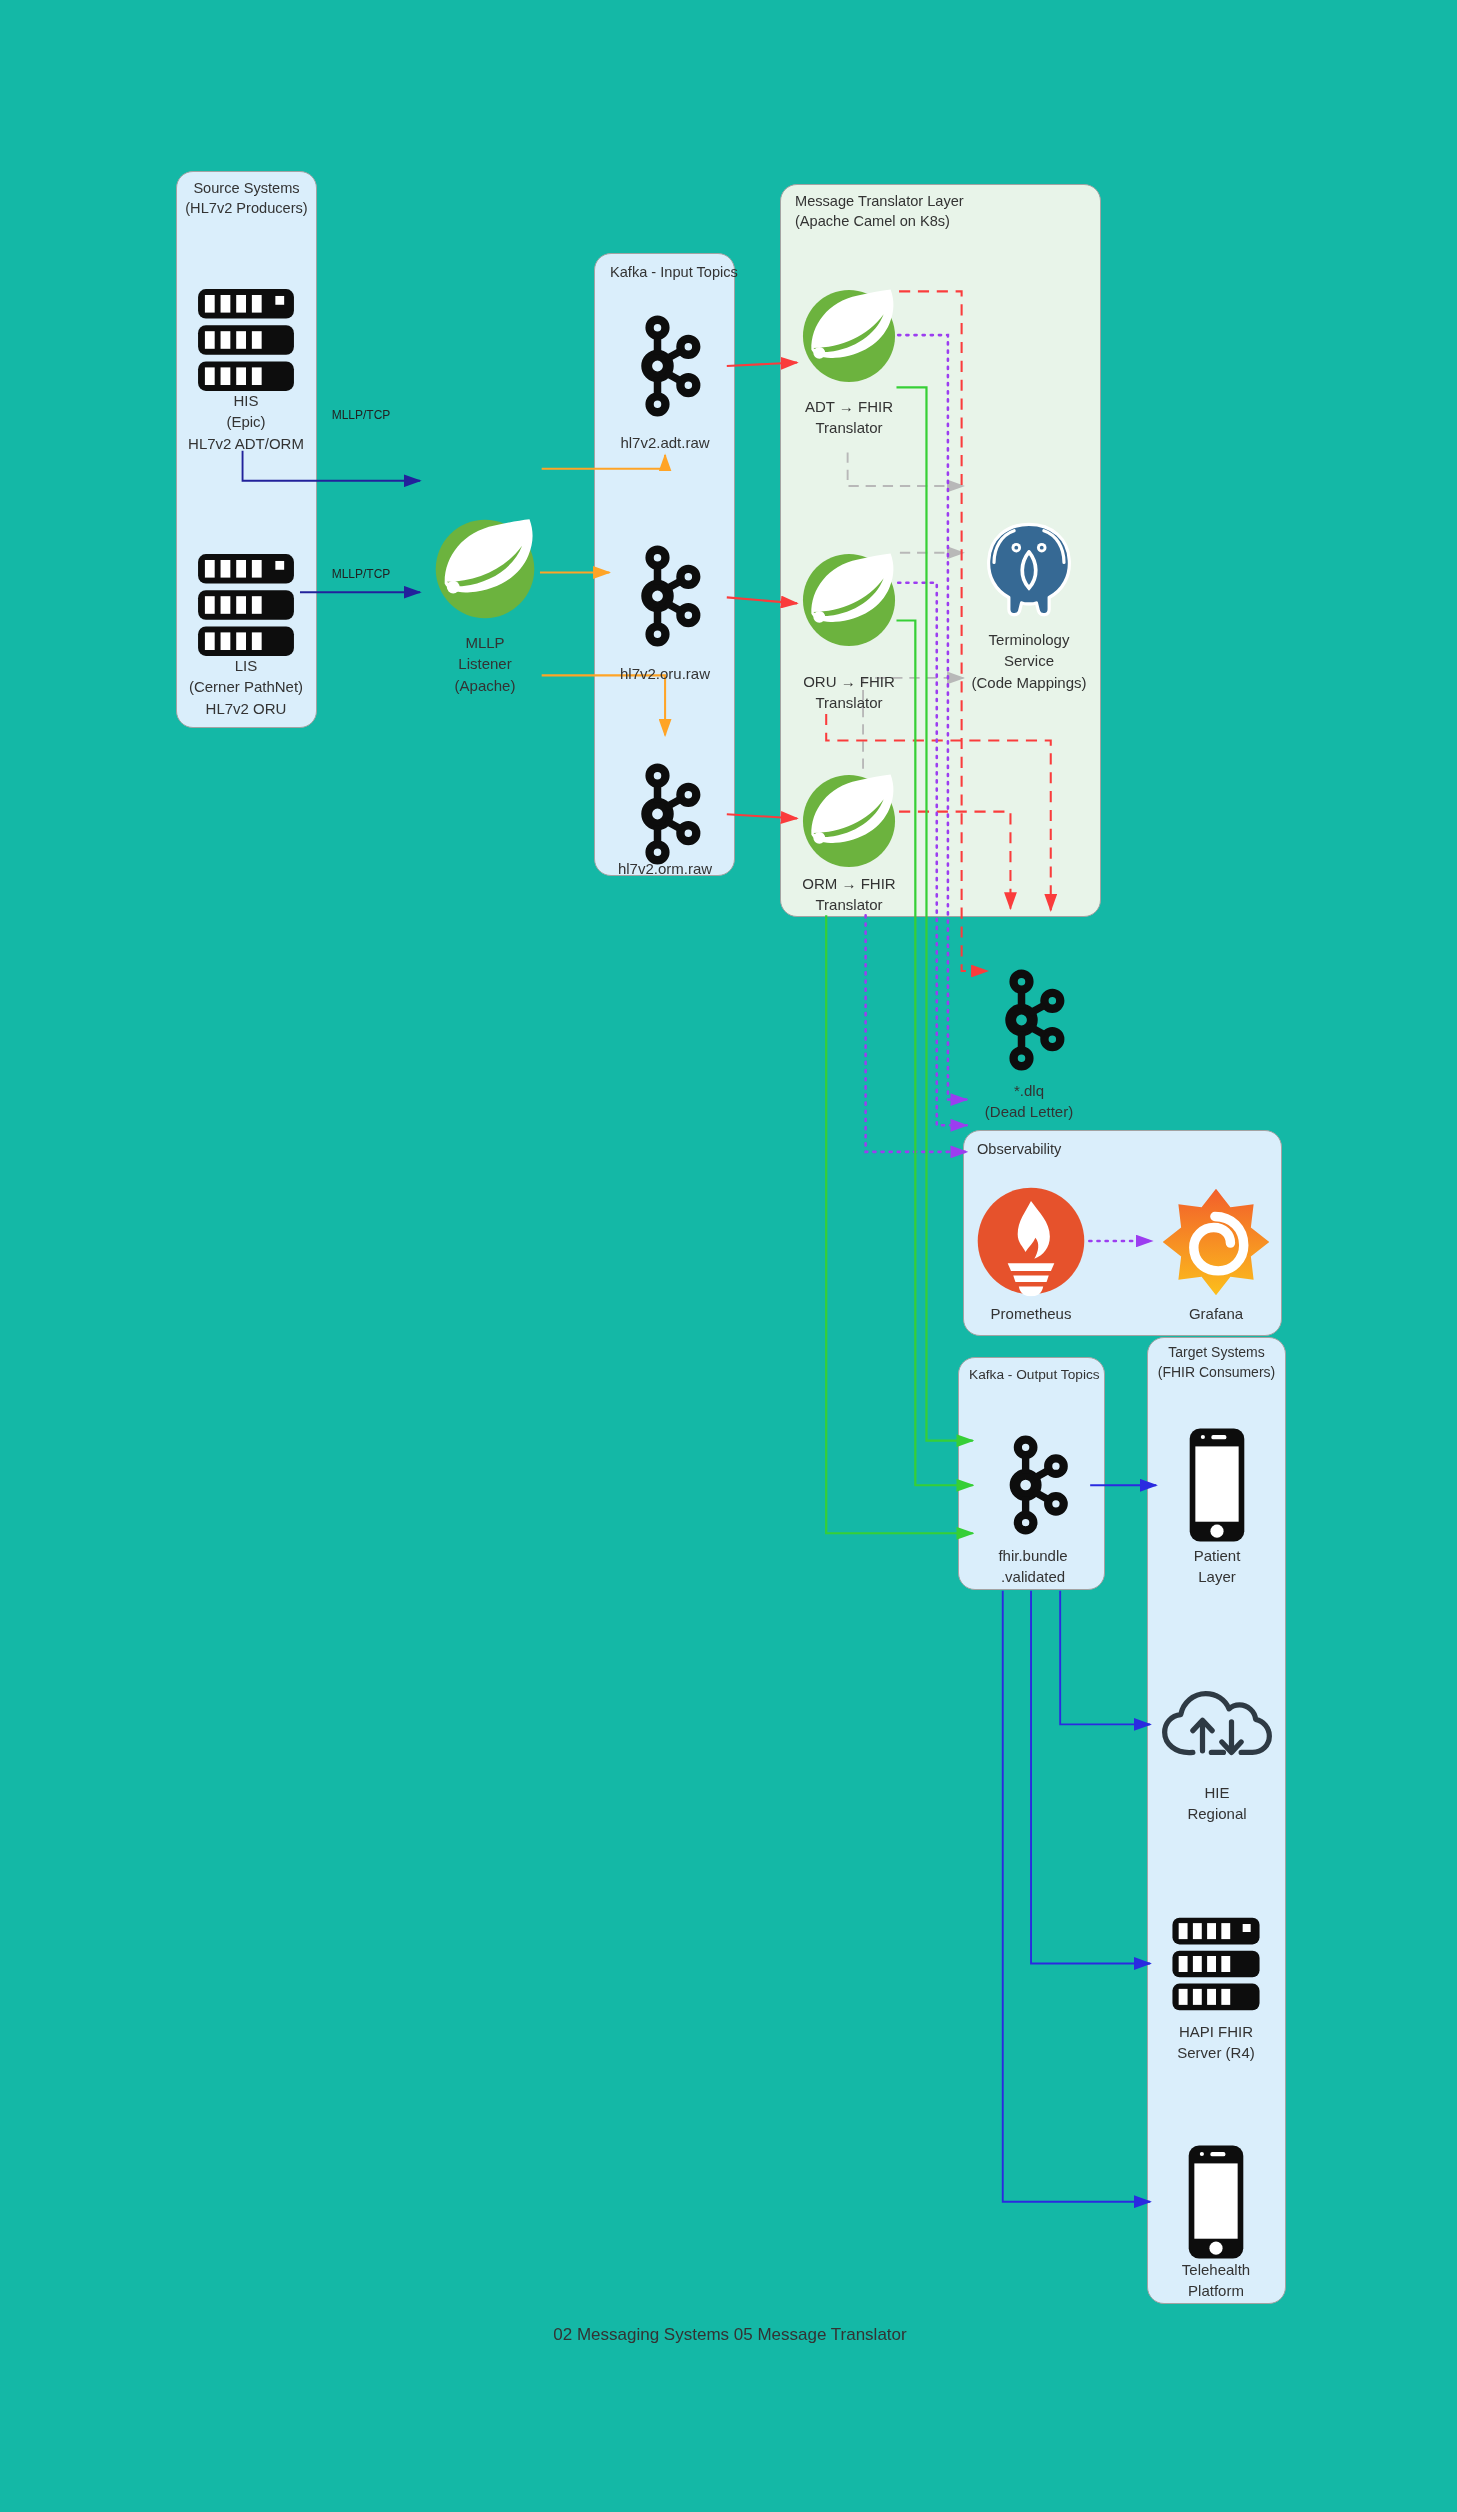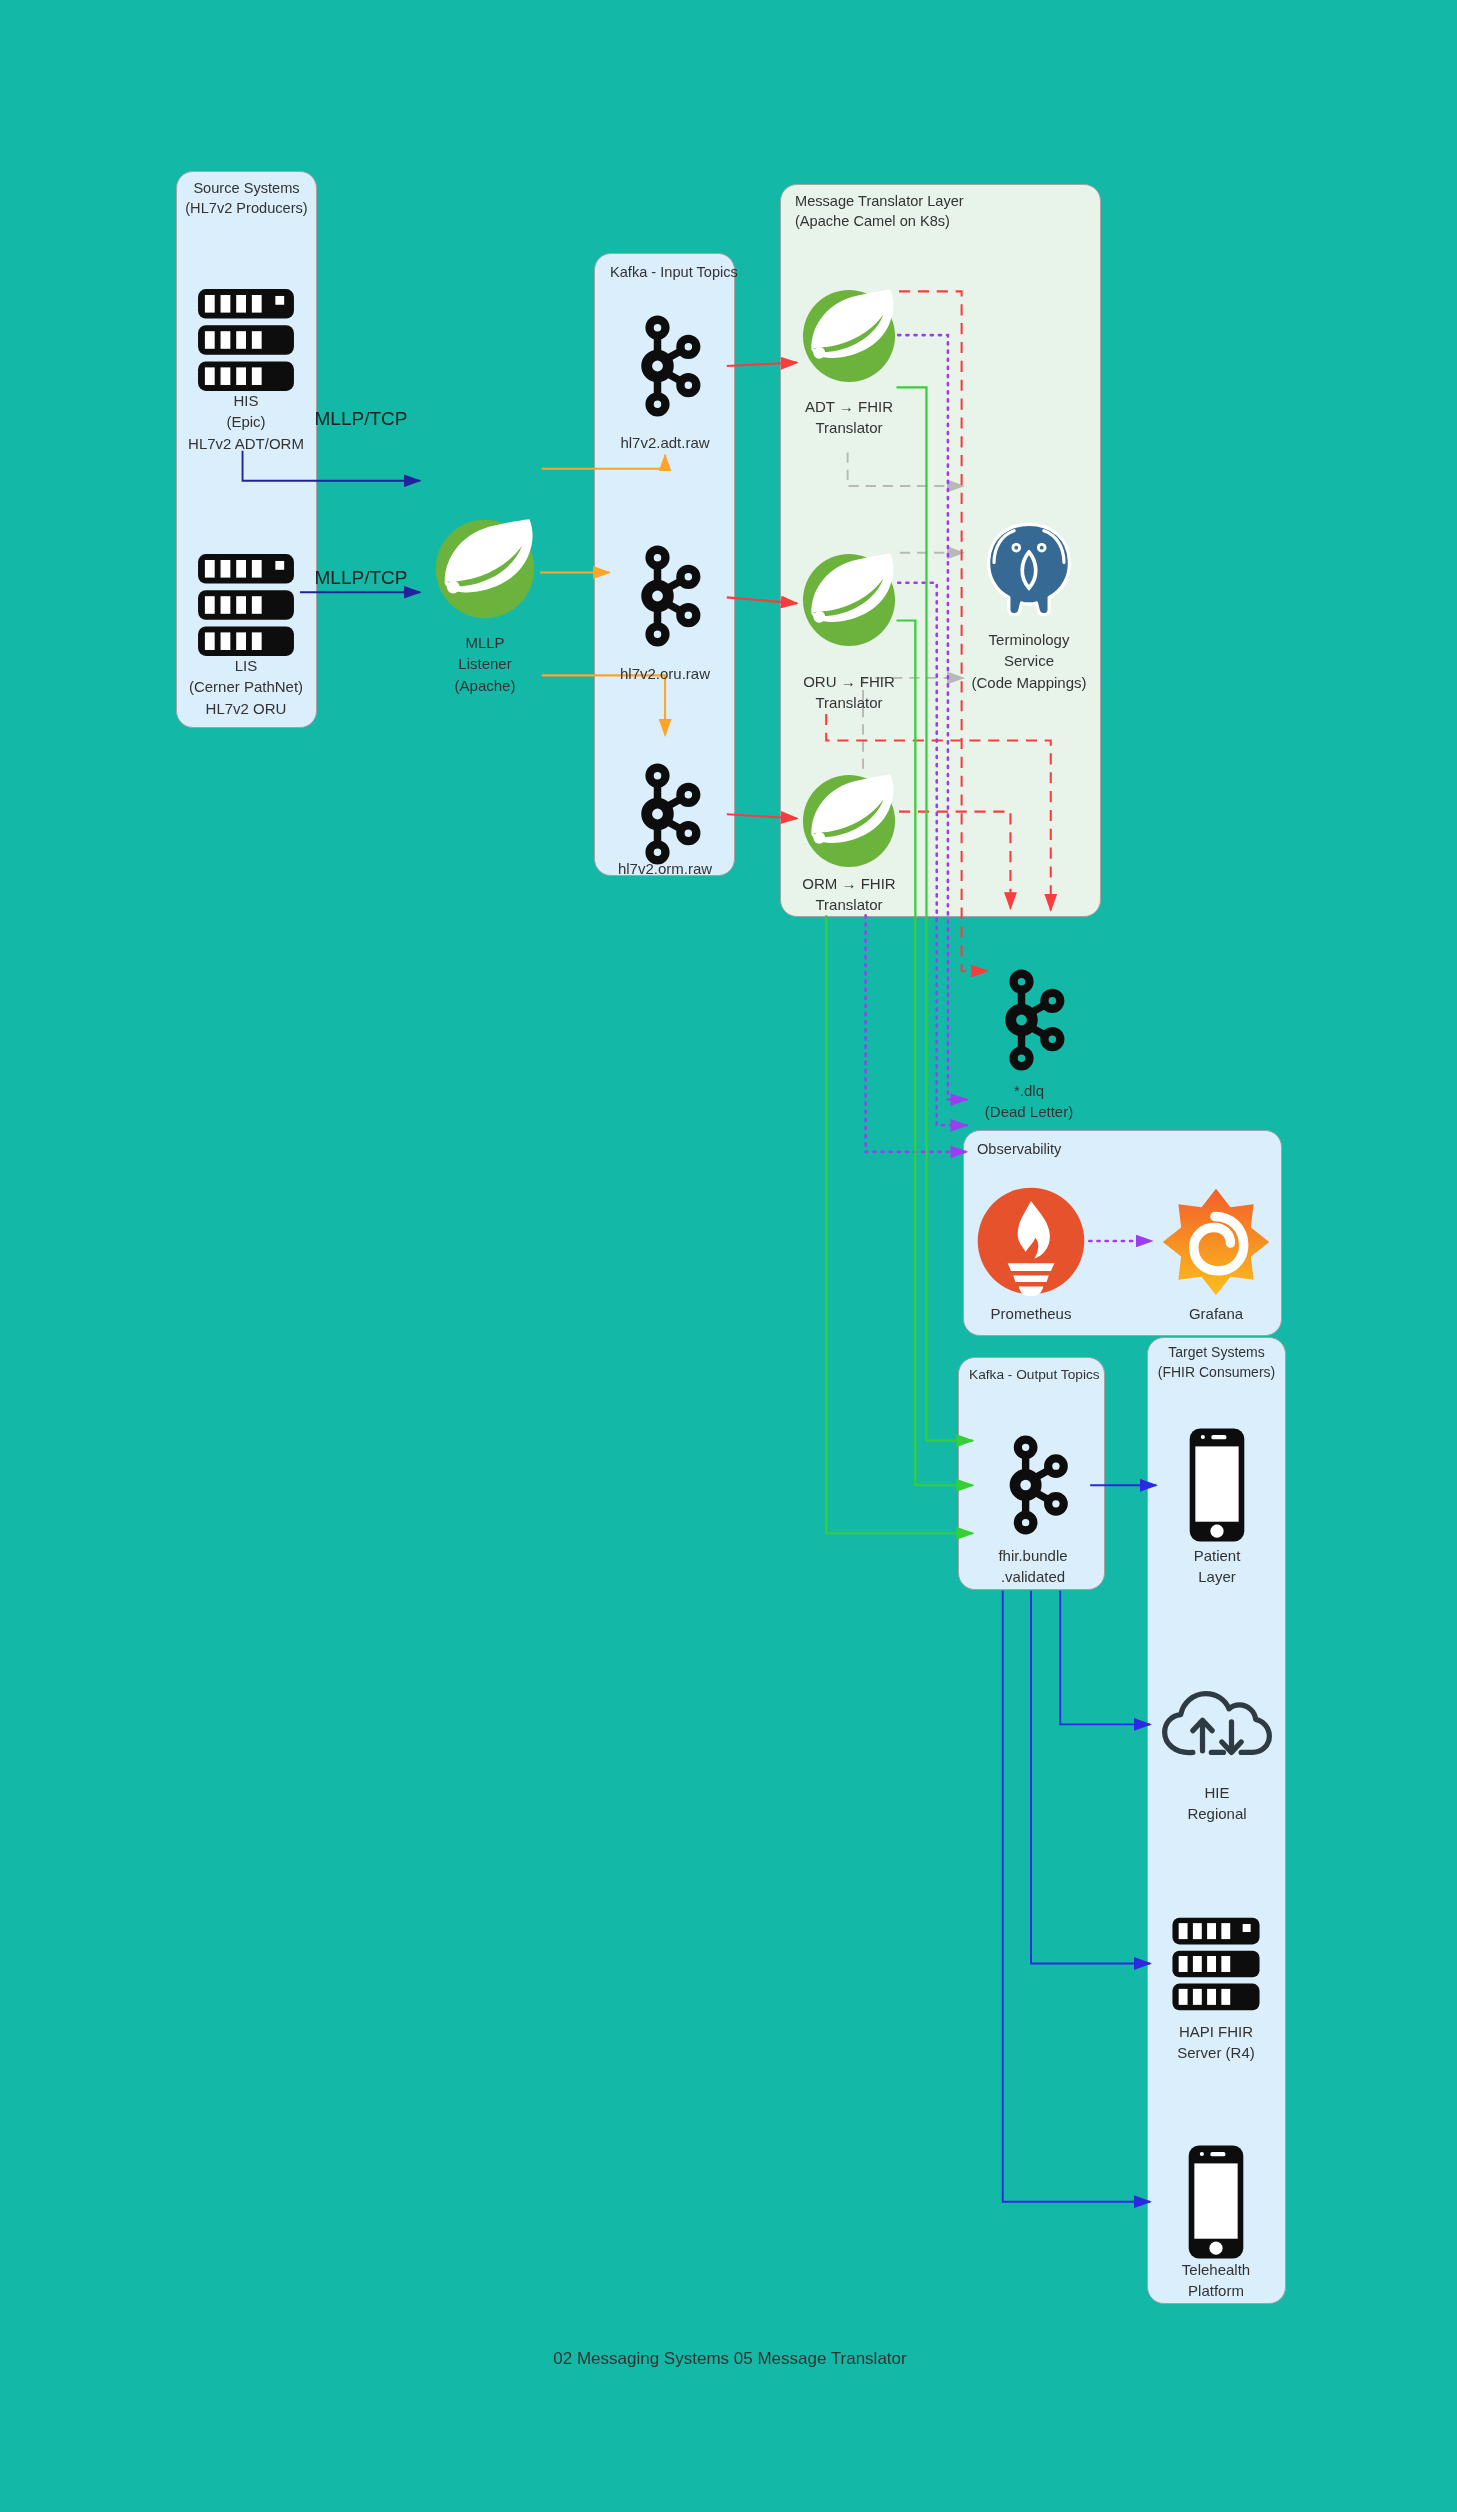--- a/index.html
+++ b/index.html
@@ -8,22 +8,22 @@
   .grp{position:absolute;border:1.2px solid #a3a3a3;border-radius:17px;box-sizing:border-box;}
   .g-blue{background:#daeefb;}
   .g-green{background:#e8f4e9;}
   .gt{position:absolute;font-size:14.6px;line-height:20px;color:#333;white-space:nowrap;}
   .gt span{display:block;}
   .gt.ctr{text-align:center;}
   .nl{position:absolute;transform:translateX(-50%);text-align:center;font-size:15px;
       line-height:21.4px;color:#333;white-space:nowrap;}
   .nl span{display:block;}
   .ic{position:absolute;transform:translate(-50%,-50%);}
-  .el{position:absolute;transform:translateX(-50%);font-size:19px;color:#222;white-space:nowrap;}
-  .caption{position:absolute;transform:translateX(-50%);font-size:17px;color:#333;white-space:nowrap;margin-top:24px;}
+  .el{position:absolute;transform:translateX(-50%);font-size:12px;color:#222;white-space:nowrap;}
+  .caption{position:absolute;transform:translateX(-50%);font-size:17px;color:#333;white-space:nowrap;}
   svg.edges{position:absolute;left:0;top:0;}
 </style>
 </head>
 <body>
 
 <div class="canvas">
 
   <svg width="0" height="0" style="position:absolute" aria-hidden="true">
     <defs>
       <linearGradient id="ggrad" x1="0" y1="-50" x2="0" y2="50" gradientUnits="userSpaceOnUse">

